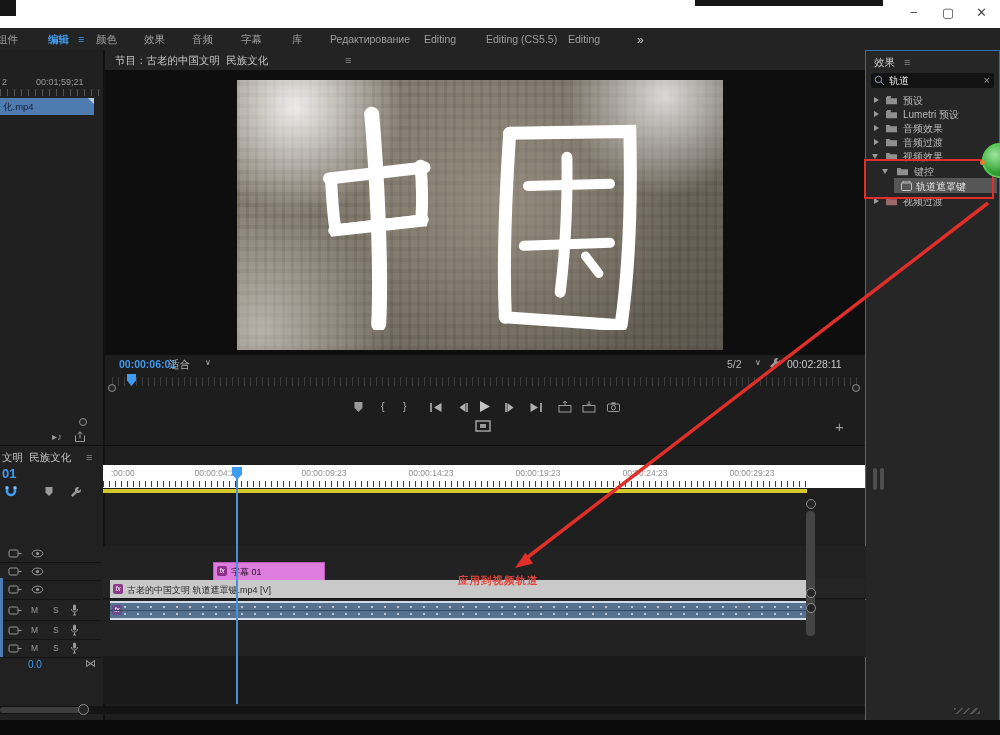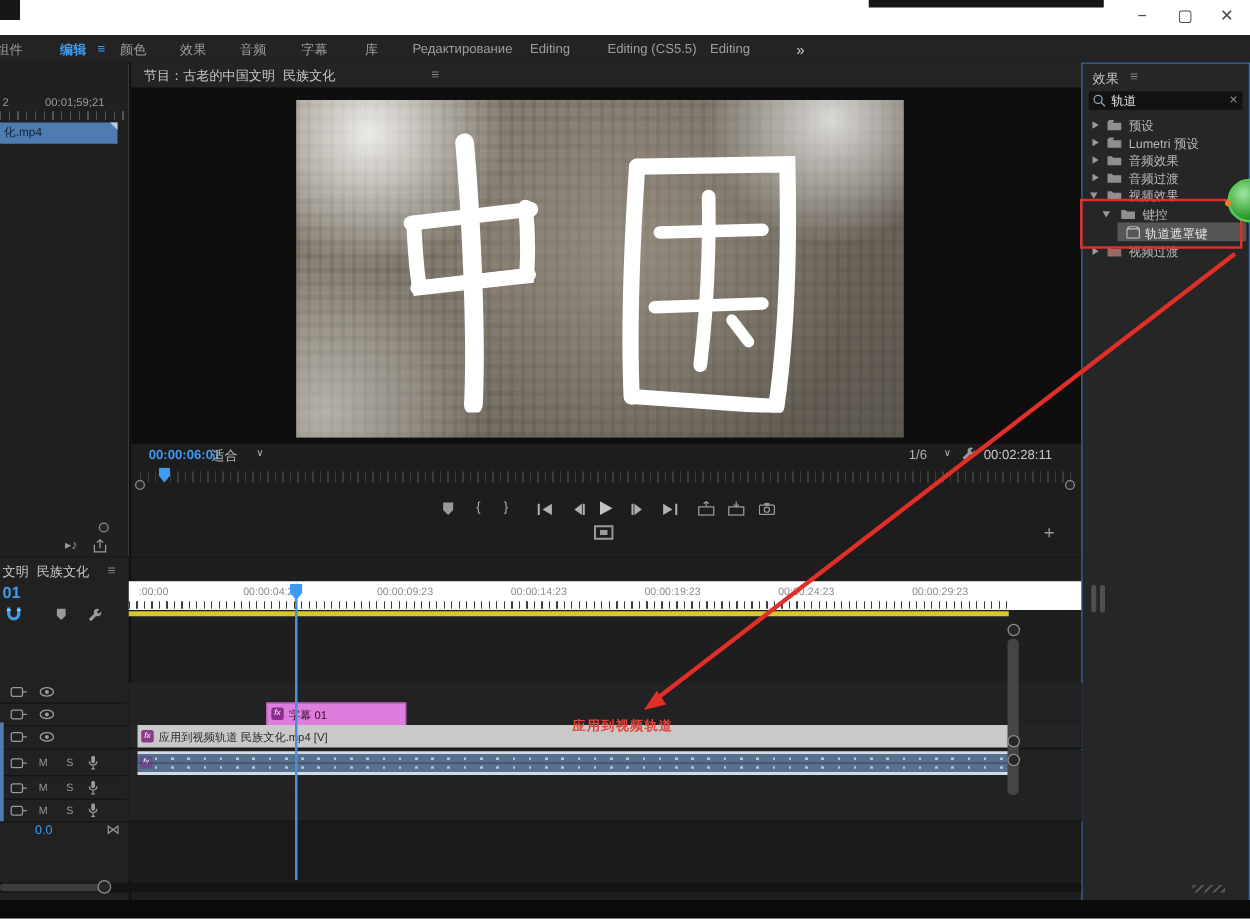--- a/index.html
+++ b/index.html
@@ -136,21 +136,21 @@
             <path d="M26 120 L112 114" stroke-width="10"></path>
             <path d="M88 128 L102 145" stroke-width="9"></path>
           </g>
         </svg>
       </div>
     </div>
 
     <span class="abs tc-blue" style="left:14px;top:308px;">00:00:06:01</span>
     <span class="abs dd" style="left:64px;top:308px;">适合</span>
     <span class="abs dd" style="left:100px;top:308px;font-size:8px;">∨</span>
-    <span class="abs dd" style="left:622px;top:308px;">1/6</span>
+    <span class="abs dd" style="left:622px;top:308px;">5/2</span>
     <span class="abs dd" style="left:650px;top:308px;font-size:8px;">∨</span>
     <span class="abs" style="left:664px;top:307px;">
       <svg width="12" height="12" viewBox="0 0 12 12">
           <path d="M8 1a3 3 0 0 0-3 3c0 .4.1.8.2 1.1L1 9.2 2.8 11l4.1-4.2c.3.1.7.2 1.1.2a3 3 0 0 0 3-3c0-.3-.05-.6-.14-.9L9 5 7.5 3.5 9.4 1.6A3 3 0 0 0 8 1z" fill="#9a9a9a"></path>
         </svg>
     </span>
     <span class="abs tc-gray" style="left:682px;top:308px;">00:02:28:11</span>
 
     <div class="abs ticks" style="left:7px;top:327px;width:748px;height:9px;"></div>
     <div class="abs ph-head" style="left:22px;top:324px;"></div>
@@ -462,21 +462,21 @@
     <div class="lane" style="top:174px;height:18px;"></div>
     <div class="lane" style="top:192px;height:18px;"></div>
     <div class="abs" style="left:103px;top:210px;width:762px;height:48px;background:#1a1a1a;"></div>
 
     <div class="abs" style="left:213px;top:116px;width:110px;height:17px;background:#df7ddf;border:1px solid #b95cb9;">
       <span class="fxbadge" style="left:3px;top:3px;background:#8c2f8c;">fx</span>
       <span class="abs clip-label" style="left:17px;top:3px;color:#241024;">字幕 01</span>
     </div>
     <div class="abs" style="left:110px;top:134px;width:697px;height:18px;background:#c9c9c9;">
       <span class="fxbadge" style="left:3px;top:4px;">fx</span>
-      <span class="abs clip-label" style="left:17px;top:4px;color:#2a2a2a;">应用到视频轨道 民族文化.mp4 [V]</span>
+      <span class="abs clip-label" style="left:17px;top:4px;color:#2a2a2a;">古老的中国文明 轨道遮罩键.mp4 [V]</span>
     </div>
     <div class="abs audio-clip" style="left:110px;top:155px;width:697px;height:19px;">
       <span class="fxbadge" style="left:2px;top:4px;background:#6a4a8c;">fx</span>
       <div class="abs wave" style="left:14px;top:5px;width:680px;height:2px;"></div>
       <div class="abs" style="left:0;top:9px;width:697px;height:1px;background:#344b66;"></div>
       <div class="abs wave" style="left:14px;top:12px;width:680px;height:2px;"></div>
     </div>
 
     <div class="abs dotring" style="left:806px;top:53px;width:8px;height:8px;"></div>
     <div class="abs" style="left:806px;top:65px;width:9px;height:125px;background:#454545;border-radius:4px;"></div>

